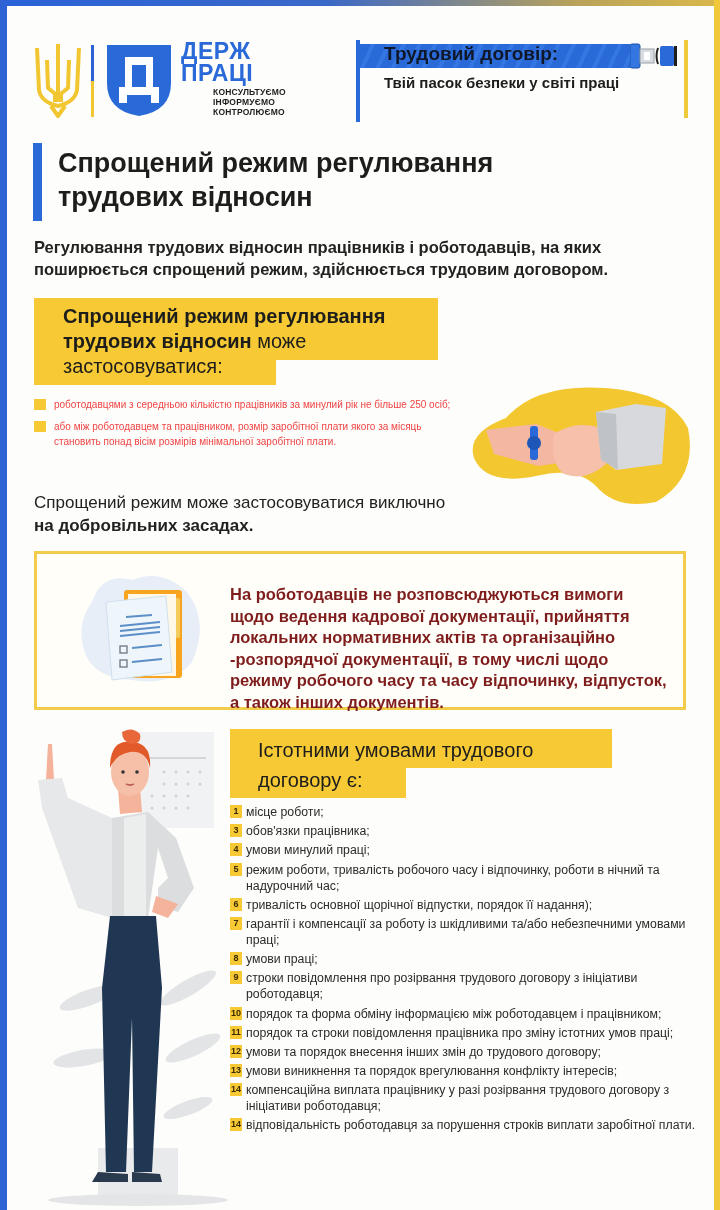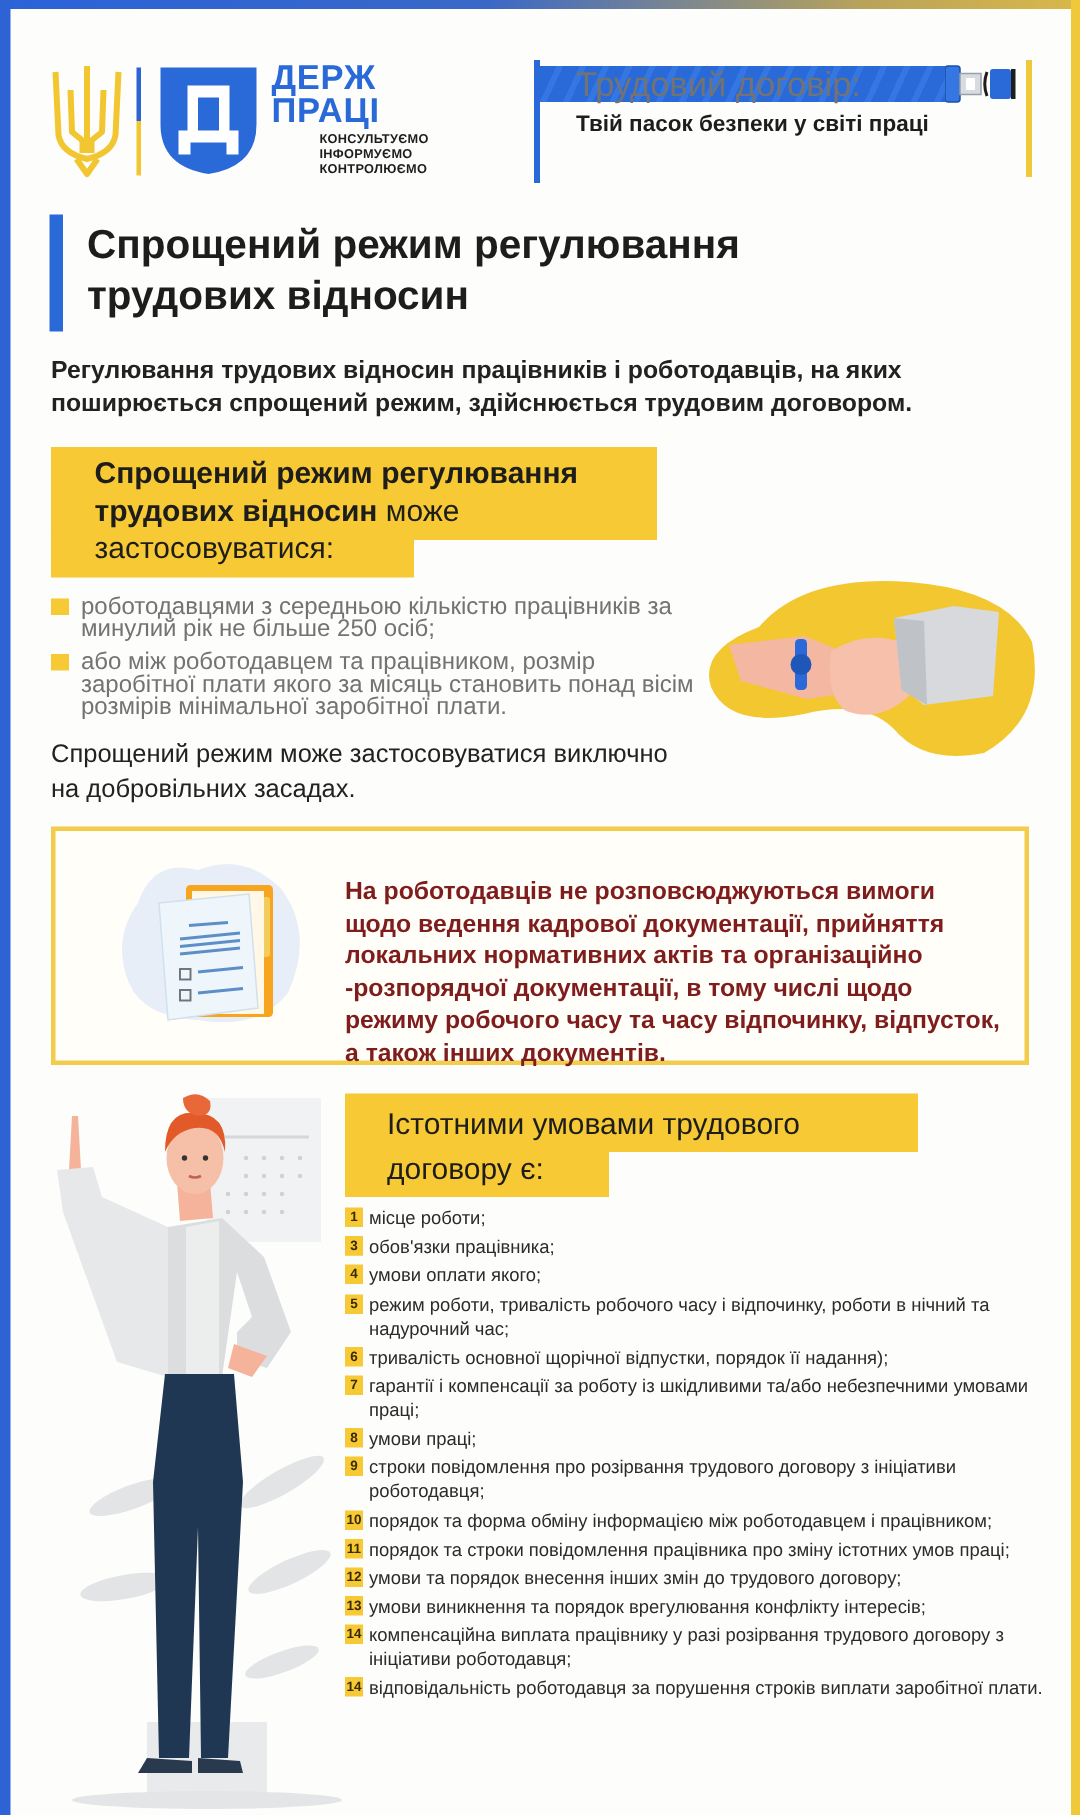--- a/index.html
+++ b/index.html
@@ -22,43 +22,43 @@
   .brand-name { font-weight: 700; font-size: 23px; line-height: 22px; color: #2a6ad8; letter-spacing: 0.5px; }
   .brand-tag { font-weight: 700; font-size: 8.5px; line-height: 10px; color: #1d1d1b; letter-spacing: 0.2px; padding-left: 32px; }
   .brand-tags { margin-top: 3px; }
 
   .belt { position: absolute; left: 356px; top: 40px; width: 332px; height: 82px; }
   .belt-bar-left { position: absolute; left: 0; top: 0; width: 4px; height: 82px; background: #2a6ad8; }
   .belt-bar-right { position: absolute; right: 0; top: 0; width: 4px; height: 78px; background: #f0c93a; }
   .belt-strap { position: absolute; left: 4px; top: 4px; width: 270px; height: 24px;
     background: repeating-linear-gradient(115deg, #2a6ad8 0 10px, #3577e2 10px 14px); }
   .belt-buckle { position: absolute; left: 274px; top: 2px; width: 48px; height: 28px; }
-  .belt-title { position: absolute; left: 28px; top: 3px; font-size: 23px; font-weight: 400; color: #737373; }
+  .belt-title { position: absolute; left: 28px; top: 3px; font-size: 19px; font-weight: 700; color: #0f172a; }
   .belt-sub { position: absolute; left: 28px; top: 31px; width: 296px; font-size: 15px; line-height: 24px; font-weight: 700; color: #1d1d1b; }
 
   
   .main-title-bar { position: absolute; left: 33px; top: 143px; width: 9px; height: 78px; background: #2a6ad8; }
   .main-title { position: absolute; left: 58px; top: 146px; font-size: 27px; line-height: 34px; font-weight: 700; color: #1d1d1b; }
 
   .intro { position: absolute; left: 34px; top: 236px; width: 660px; font-size: 16.5px; line-height: 22px; font-weight: 700; color: #222; }
 
   
   .ybox1a { position: absolute; left: 34px; top: 298px; width: 404px; height: 62px; background: #f6c935; }
   .ybox1b { position: absolute; left: 34px; top: 355px; width: 242px; height: 30px; background: #f6c935; }
   .ytitle1 { position: absolute; left: 63px; top: 304px; font-size: 20px; line-height: 25px; color: #1d1d1b; font-weight: 400; }
   .ytitle1 b { font-weight: 700; }
 
   .bullets { position: absolute; left: 34px; top: 397px; width: 430px; }
-  .bullet { position: relative; padding-left: 20px; font-size: 16px; line-height: 15px; color: #737373; margin-bottom: 7px; }
+  .bullet { position: relative; padding-left: 20px; font-size: 10px; line-height: 15px; color: #ef4444; margin-bottom: 7px; }
   .bullet-mark { position: absolute; left: 0; top: 2px; width: 12px; height: 11px; background: #f6c935; }
 
   .blob { position: absolute; left: 466px; top: 378px; width: 226px; height: 130px; }
 
   .voluntary { position: absolute; left: 34px; top: 491px; font-size: 17px; line-height: 23px; color: #222; }
-  .voluntary b { font-weight: 400; }
+  .voluntary b { font-weight: 700; }
 
   
   .info-box { position: absolute; left: 34px; top: 551px; width: 652px; height: 159px; border: 3px solid #f2cc4a; background: #fffef9; }
   .doc-illus { position: absolute; left: 72px; top: 562px; width: 140px; height: 130px; }
   .info-text { position: absolute; left: 230px; top: 549px; width: 440px; font-size: 16.5px; line-height: 21.5px; font-weight: 700; color: #7f1d1d; margin-top: 35px; }
 
   
   .woman { position: absolute; left: 28px; top: 728px; width: 200px; height: 482px; }
   .ybox2a { position: absolute; left: 230px; top: 729px; width: 382px; height: 39px; background: #f6c935; }
   .ybox2b { position: absolute; left: 230px; top: 766px; width: 176px; height: 32px; background: #f6c935; }
@@ -233,21 +233,21 @@
 <div class="ybox2b"></div>
 <h2 class="ytitle2">
   <span>Істотними умовами трудового</span><br>
   <span>договору є:</span>
 </h2>
 
 <ol class="conditions">
   <li class="cond"><span class="cond-num">1</span><span>місце роботи;</span></li>
   <li class="cond"><span class="cond-num">2</span></li>
   <li class="cond"><span class="cond-num">3</span><span>обов'язки працівника;</span></li>
-  <li class="cond"><span class="cond-num">4</span><span>умови оплати якого;</span></li>
+  <li class="cond"><span class="cond-num">4</span><span>умови минулий праці;</span></li>
   <li class="cond"><span class="cond-num">5</span><span>режим роботи, тривалість робочого часу і відпочинку, роботи в нічний та надурочний час;</span></li>
   <li class="cond"><span class="cond-num">6</span><span>тривалість основної щорічної відпустки, порядок її надання);</span></li>
   <li class="cond"><span class="cond-num">7</span><span>гарантії і компенсації за роботу із шкідливими та/або небезпечними умовами праці;</span></li>
   <li class="cond"><span class="cond-num">8</span><span>умови праці;</span></li>
   <li class="cond"><span class="cond-num">9</span><span>строки повідомлення про розірвання трудового договору з ініціативи роботодавця;</span></li>
   <li class="cond"><span class="cond-num">10</span><span>порядок та форма обміну інформацією між роботодавцем і працівником;</span></li>
   <li class="cond"><span class="cond-num">11</span><span>порядок та строки повідомлення працівника про зміну істотних умов праці;</span></li>
   <li class="cond"><span class="cond-num">12</span><span>умови та порядок внесення інших змін до трудового договору;</span></li>
   <li class="cond"><span class="cond-num">13</span><span>умови виникнення та порядок врегулювання конфлікту інтересів;</span></li>
   <li class="cond"><span class="cond-num">14</span><span>компенсаційна виплата працівнику у разі розірвання трудового договору з ініціативи роботодавця;</span></li>

